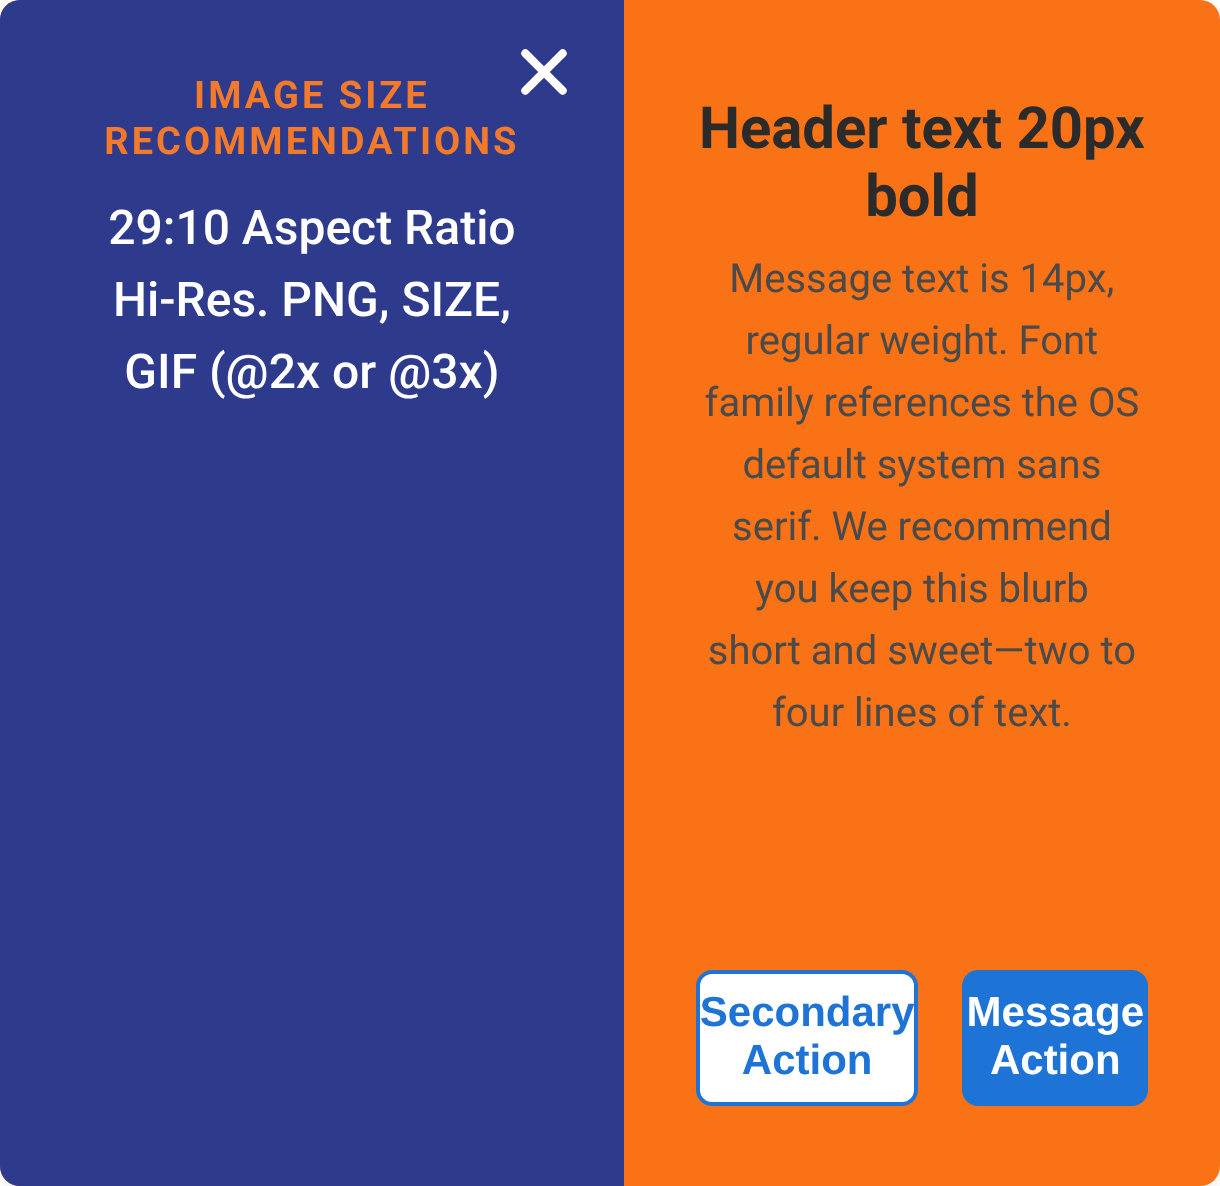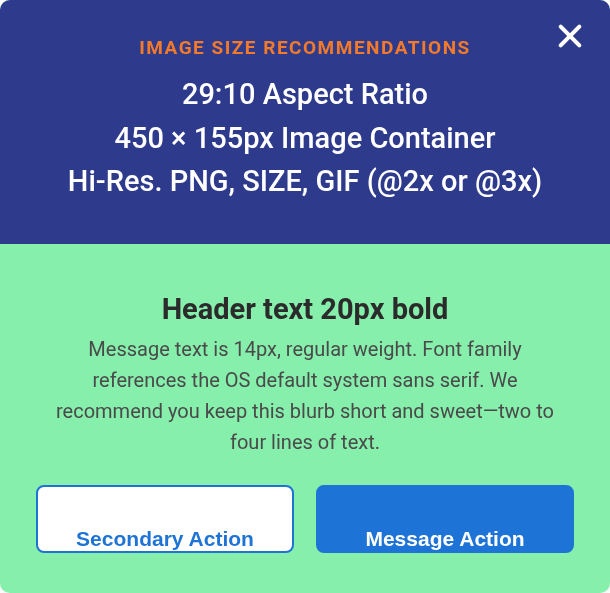--- a/index.html
+++ b/index.html
@@ -14,22 +14,22 @@
       background: #fff;
       overflow: hidden;
     }
     .card {
       width: 610px;
       height: 593px;
       border-radius: 10px;
       overflow: hidden;
       box-shadow: 0 2px 8px rgba(0,0,0,0.08);
       display: flex;
-      flex-direction: column;
-      background: #86efac;
+      flex-direction: row;
+      background: #f97316;
     }
     .banner {
       background: #2E3A8C;
       position: relative;
       padding: 36px 40px 40px 40px;
       text-align: center;
       color: #fff;
     }
     .close-btn {
       position: absolute;
@@ -54,21 +54,21 @@
     .banner-title {
       color: #F47A2B;
       font-size: 19px;
       font-weight: 700;
       letter-spacing: 1.5px;
       text-transform: uppercase;
       margin-bottom: 14px;
     }
     .banner-line {
       color: #fff;
-      font-size: 29px;
+      font-size: 24px;
       font-weight: 500;
       line-height: 1.5;
     }
     .body {
       padding: 48px 36px 40px 36px;
       text-align: center;
       flex: 1;
       display: flex;
       flex-direction: column;
     }
@@ -93,21 +93,21 @@
     }
     .btn {
       flex: 1;
       height: 68px;
       border-radius: 8px;
       font-size: 21px;
       font-weight: 700;
       cursor: pointer;
       border: 2px solid #1E73D6;
       display: flex;
-      align-items: flex-end;
+      align-items: center;
       justify-content: center;
     }
     .btn-secondary {
       background: #fff;
       color: #1E73D6;
     }
     .btn-primary {
       background: #1E73D6;
       color: #fff;
       border-color: #1E73D6;
@@ -120,21 +120,20 @@
 
   <div class="banner">
     <button class="close-btn">
       <svg viewBox="0 0 24 24">
         <line x1="4" y1="4" x2="20" y2="20"></line>
         <line x1="20" y1="4" x2="4" y2="20"></line>
       </svg>
     </button>
     <div class="banner-title">IMAGE SIZE RECOMMENDATIONS</div>
     <div class="banner-line">29:10 Aspect Ratio</div>
-    <div class="banner-line">450 × 155px Image Container</div>
     <div class="banner-line">Hi-Res. PNG, SIZE, GIF (@2x or @3x)</div>
   </div>
 
   <div class="body">
     <div class="header-text">Header text 20px bold</div>
     <div class="message-text">Message text is 14px, regular weight. Font family references the OS default system sans serif. We recommend you keep this blurb short and sweet—two to four lines of text.</div>
 
     <div class="actions">
       <button class="btn btn-secondary">
         <span>Secondary Action</span>

